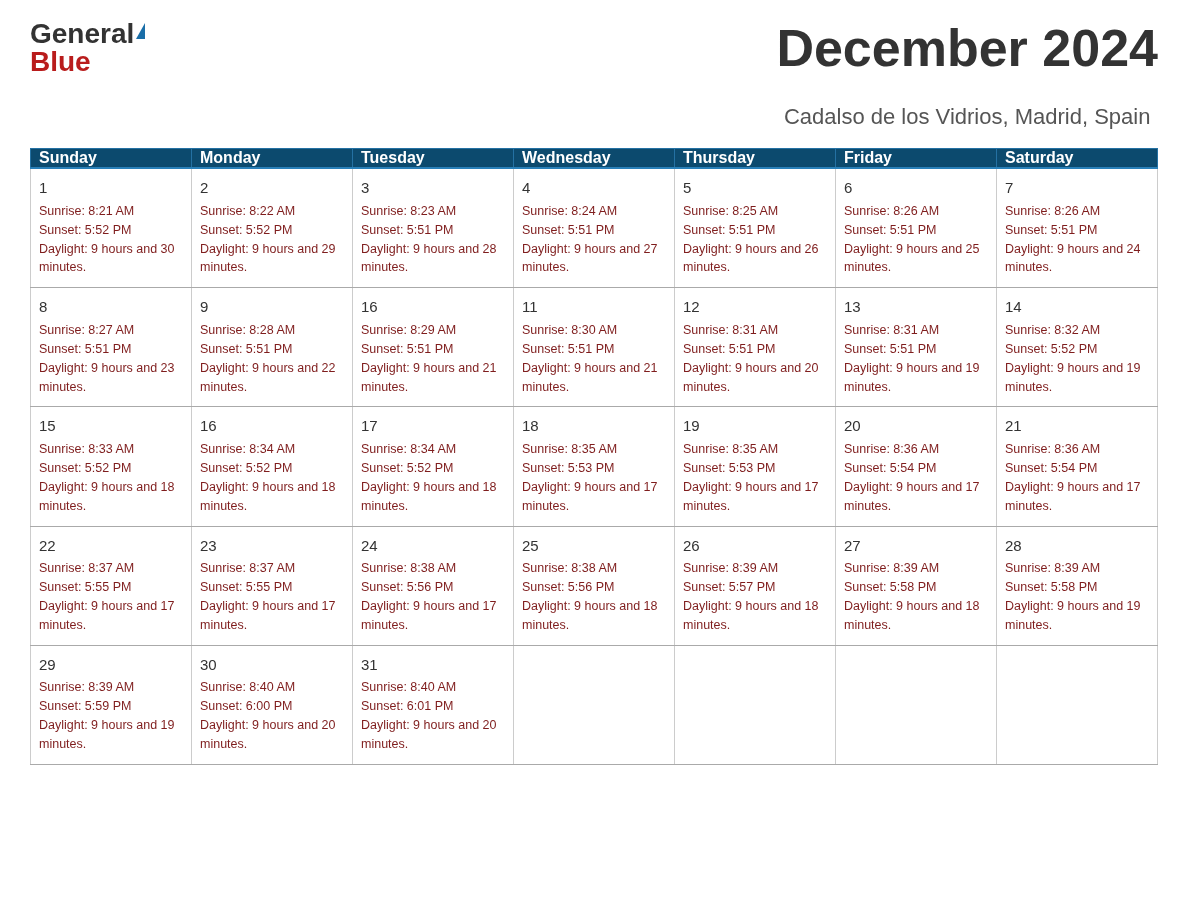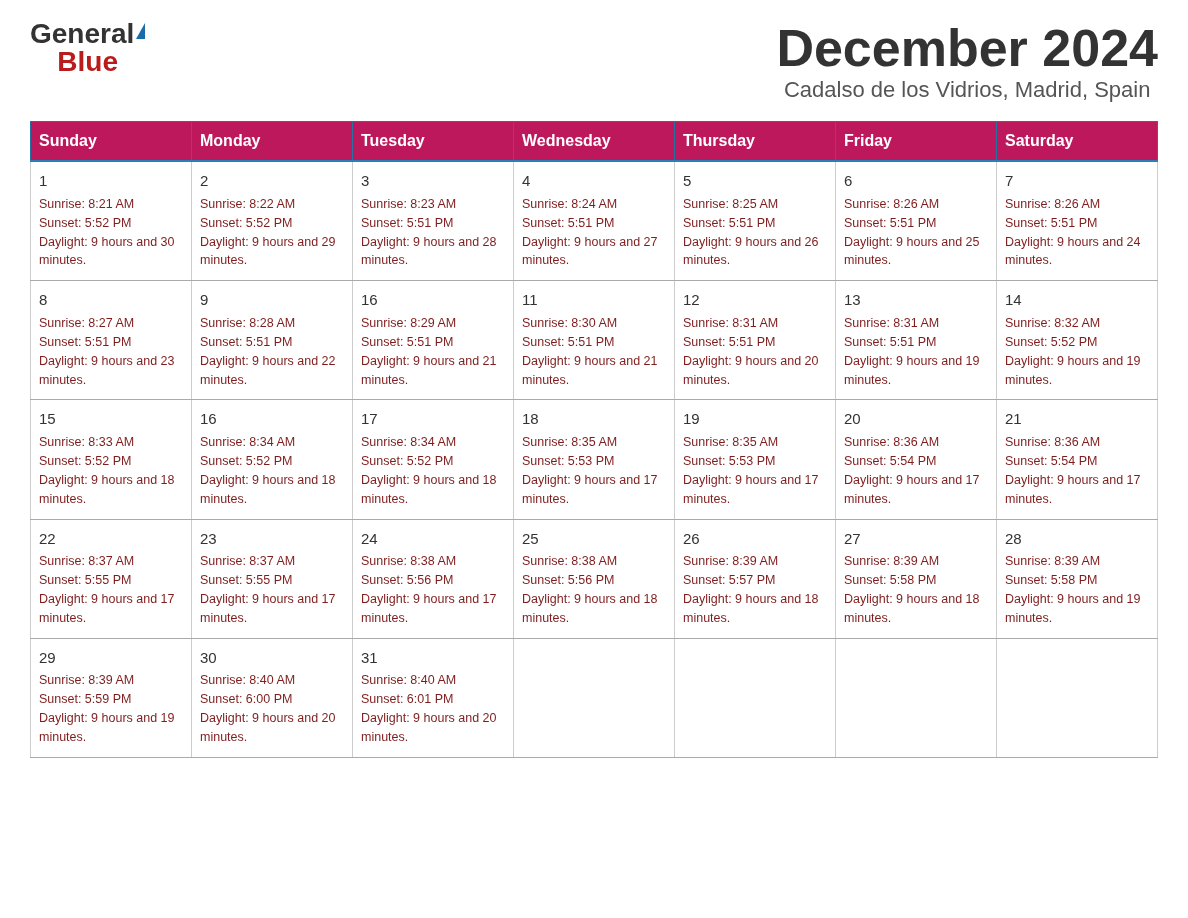--- a/index.html
+++ b/index.html
@@ -12,21 +12,21 @@
     }
     .header {
       display: flex;
       justify-content: space-between;
       align-items: flex-start;
       margin-bottom: 18px;
     }
     .logo {
       display: flex;
       flex-direction: column;
-      align-items: center;
+      align-items: flex-start;
     }
     .logo-general {
       font-size: 28px;
       font-weight: bold;
       color: #333;
       line-height: 1;
     }
     .logo-blue {
       font-size: 28px;
       font-weight: bold;
@@ -50,32 +50,33 @@
     .title-area h1 {
       font-size: 52px;
       font-weight: bold;
       color: #333;
       line-height: 1.1;
     }
     .title-area h2 {
       font-size: 22px;
       font-weight: normal;
       color: #555;
+      margin-top: 27px;
     }
     table {
       width: 100%;
       border-collapse: collapse;
       table-layout: fixed;
     }
     thead tr th {
-      background-color: #be185d;
+      background-color: #0c4a6e;
       color: #fff;
       font-size: 16px;
       font-weight: bold;
-      padding: 10px 8px;
+      padding: 0 8px;
       text-align: left;
       border: 1px solid #2471a3;
     }
     tbody tr td {
       vertical-align: top;
       padding: 8px 8px 10px 8px;
       border-left: 1px solid #ccc;
       border-right: 1px solid #ccc;
       border-bottom: 1px solid #aaa;
       font-size: 13px;

